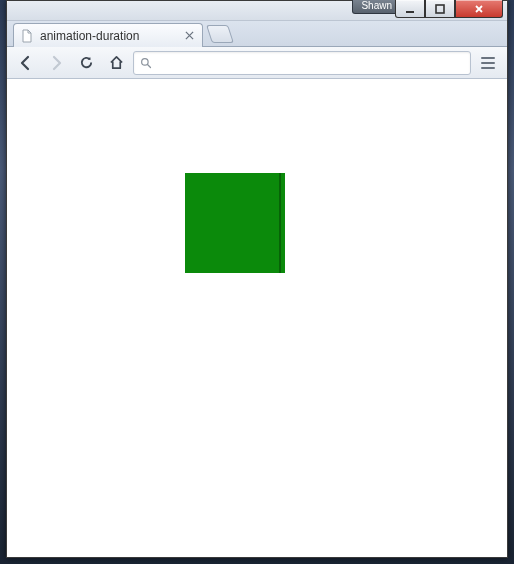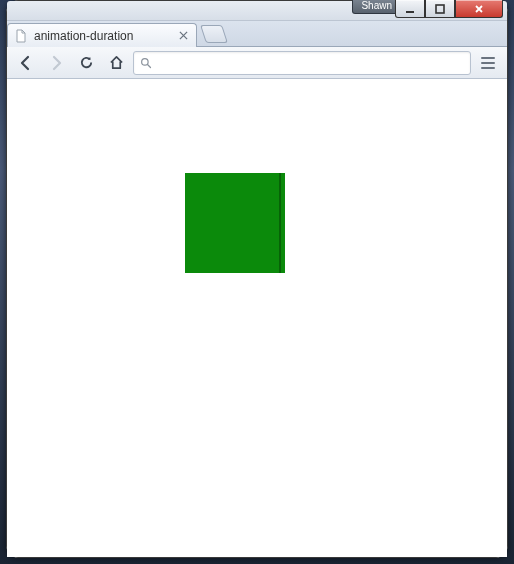--- a/index.html
+++ b/index.html
@@ -1,21 +1,21 @@
 <!DOCTYPE html>
 <html><head>
 <meta charset="utf-8">
 <style>
   * { box-sizing: border-box; margin: 0; padding: 0; }
   html, body { width: 514px; height: 564px; overflow: hidden; font-family: "Segoe UI", Tahoma, sans-serif; }
   body { background: linear-gradient(180deg,#2a3a55 0%, #4a5a78 30%, #1a2433 100%); }
 
   .window {
     position: absolute; left: 6px; top: 0; width: 502px; height: 558px;
-    background: #fff; border: 1px solid #3a3a3a; border-radius: 12px;
+    background: #fff; border: 1px solid #3a3a3a; border-radius: 0;
     box-shadow: 0 0 6px rgba(0,0,0,.6);
     display: flex; flex-direction: column;
   }
 
   
   .titlebar {
     height: 20px;
     background: linear-gradient(#e8edf3,#d7dee8);
     border-bottom: 1px solid #bcc5d2;
     border-radius: 3px 3px 0 0;
@@ -40,21 +40,21 @@
   .winbtn:first-child { border-radius: 0 0 0 3px; }
   .winbtn:last-child  { border-radius: 0 0 3px 0; }
   .winbtn.close { width: 48px; background: linear-gradient(#e67a72,#c83a2e); }
   .winbtn.close svg path{ stroke:#fff; }
   .winbtn svg { width: 12px; height: 12px; }
 
   
   .tabstrip {
     height: 26px; background: linear-gradient(#dbe3ee,#cfd8e5);
     border-bottom: 1px solid #9aa7b8; display: flex; align-items:flex-end;
-    gap:0; position:relative;
+    padding-left: 6px; gap:0; position:relative;
   }
   .tab {
     height: 24px; min-width: 190px;
     background: linear-gradient(#fbfcfe,#e8edf4);
     border: 1px solid #9aa7b8; border-bottom: none;
     border-radius: 4px 4px 0 0;
     display: flex; align-items: center; gap: 6px;
     padding: 0 6px; font-size: 12px; color: #333;
     position: relative; bottom: -1px;
   }

